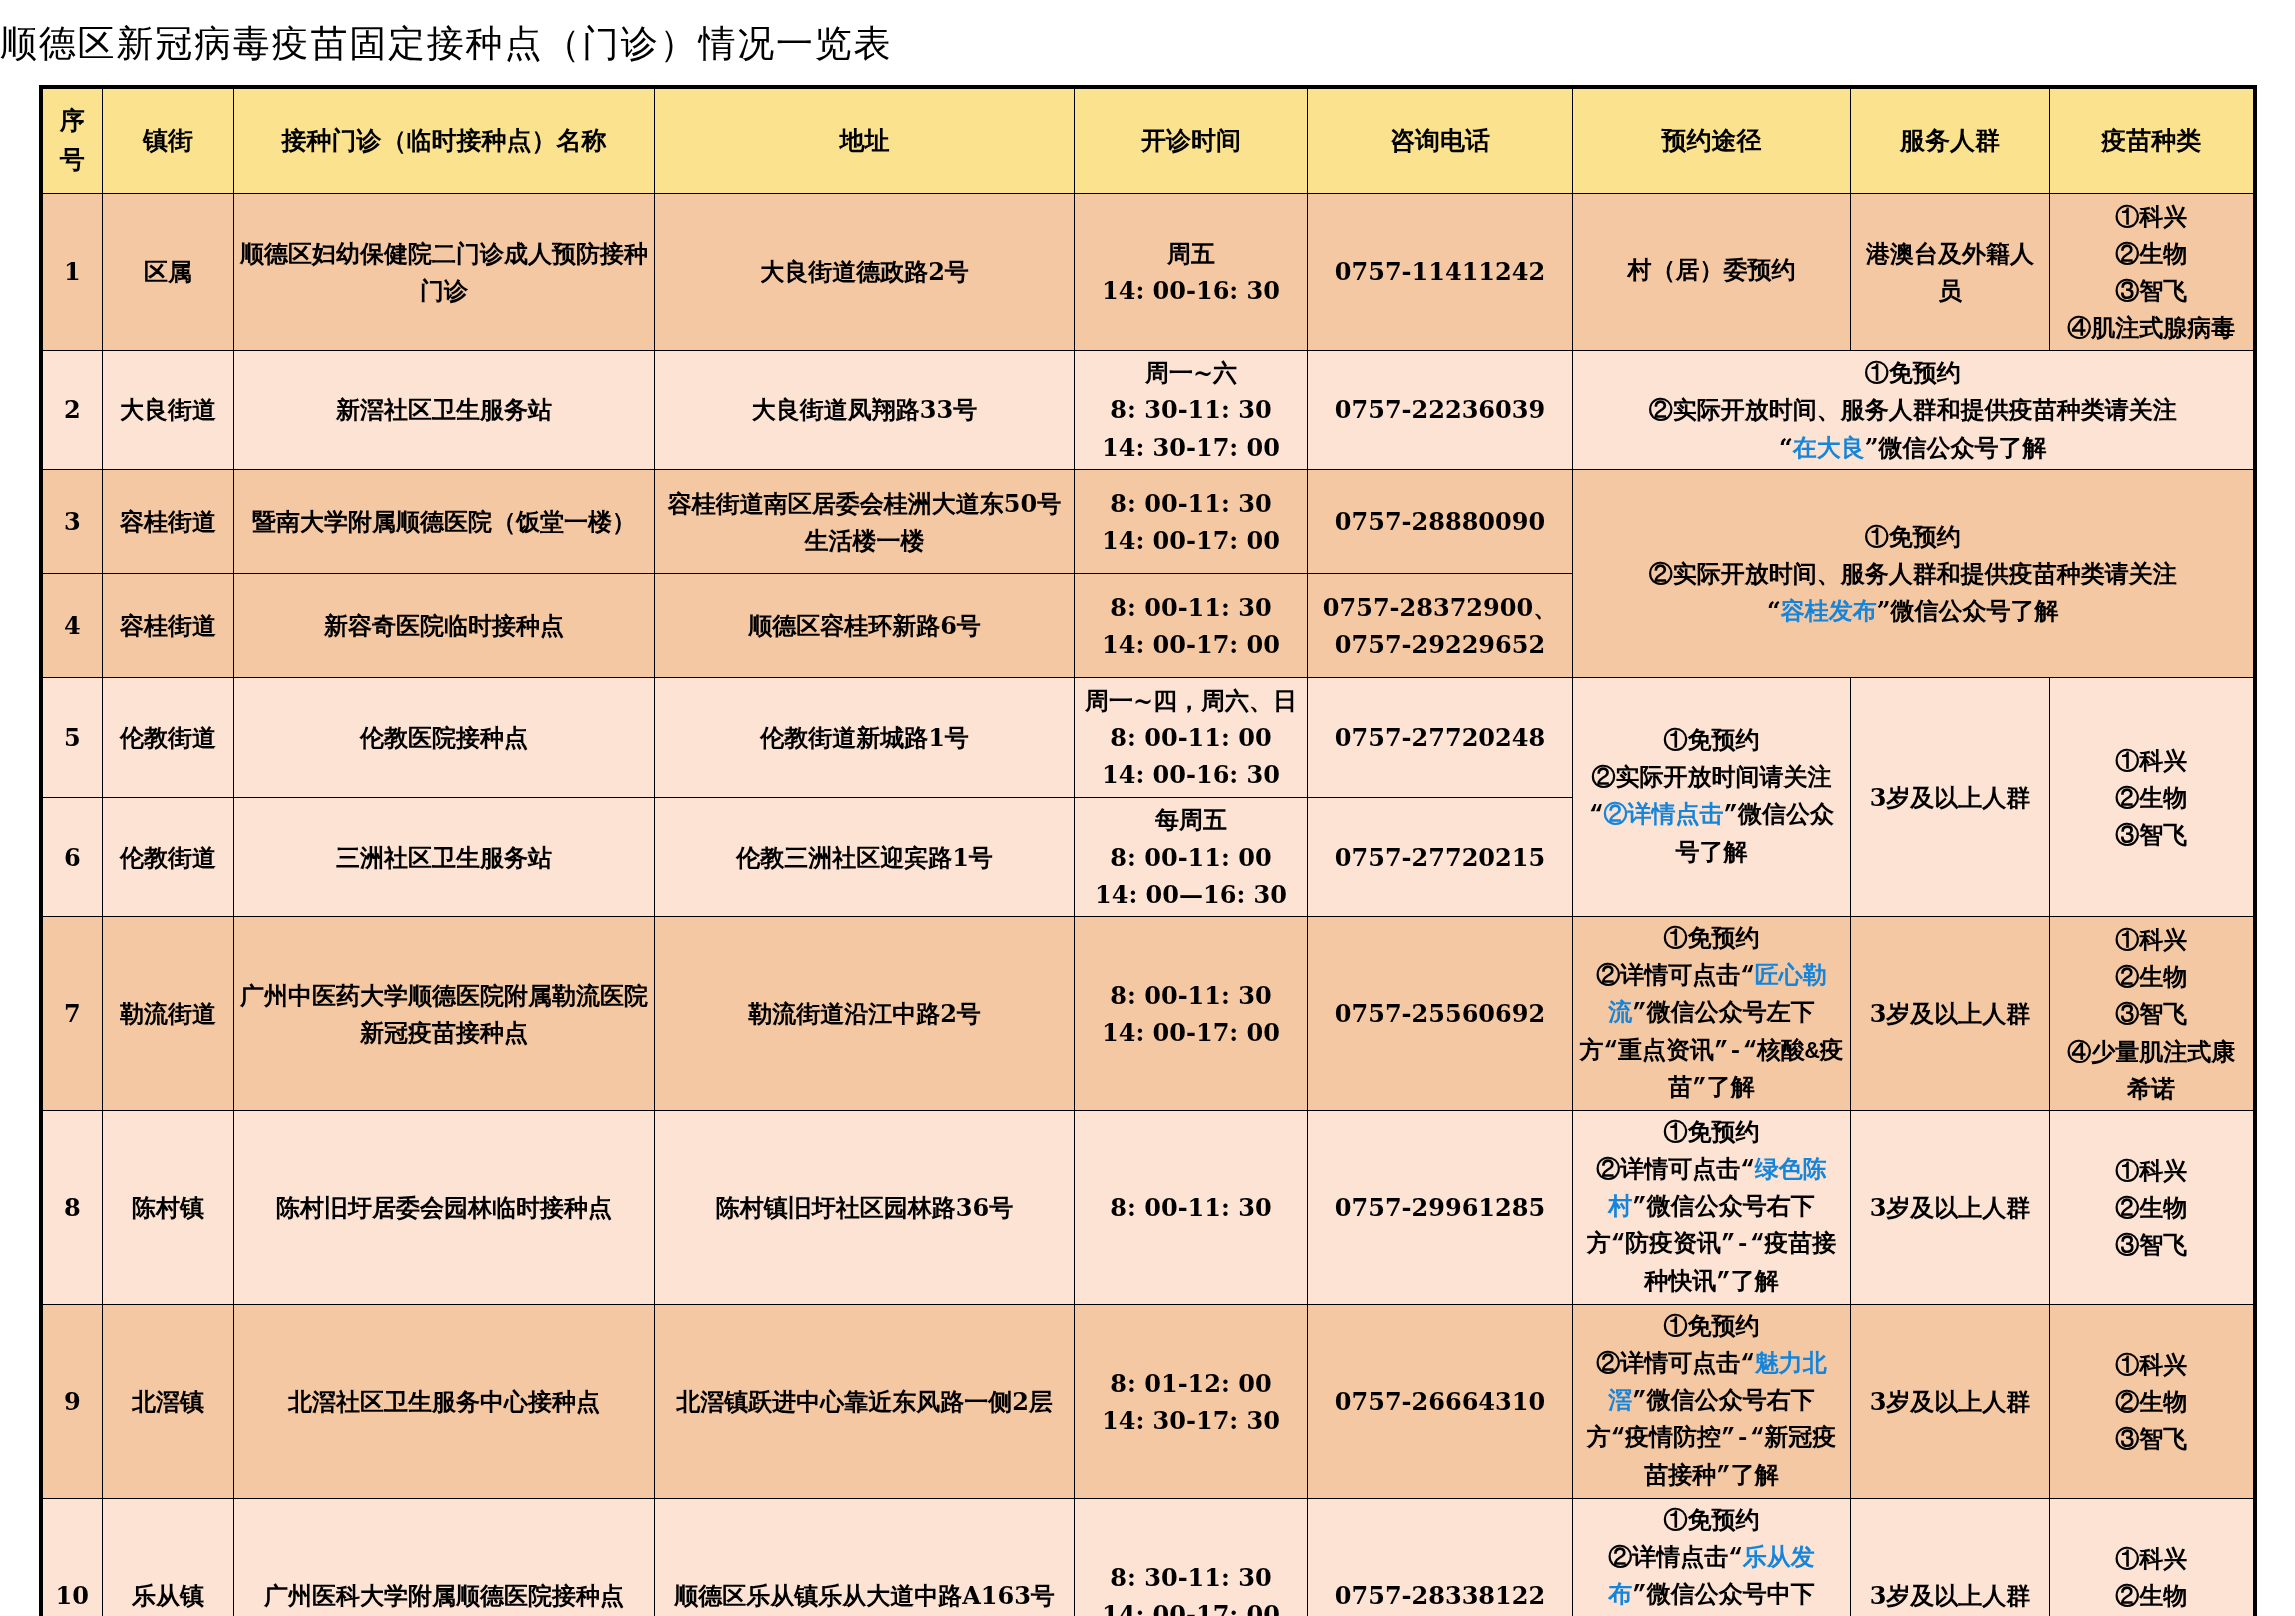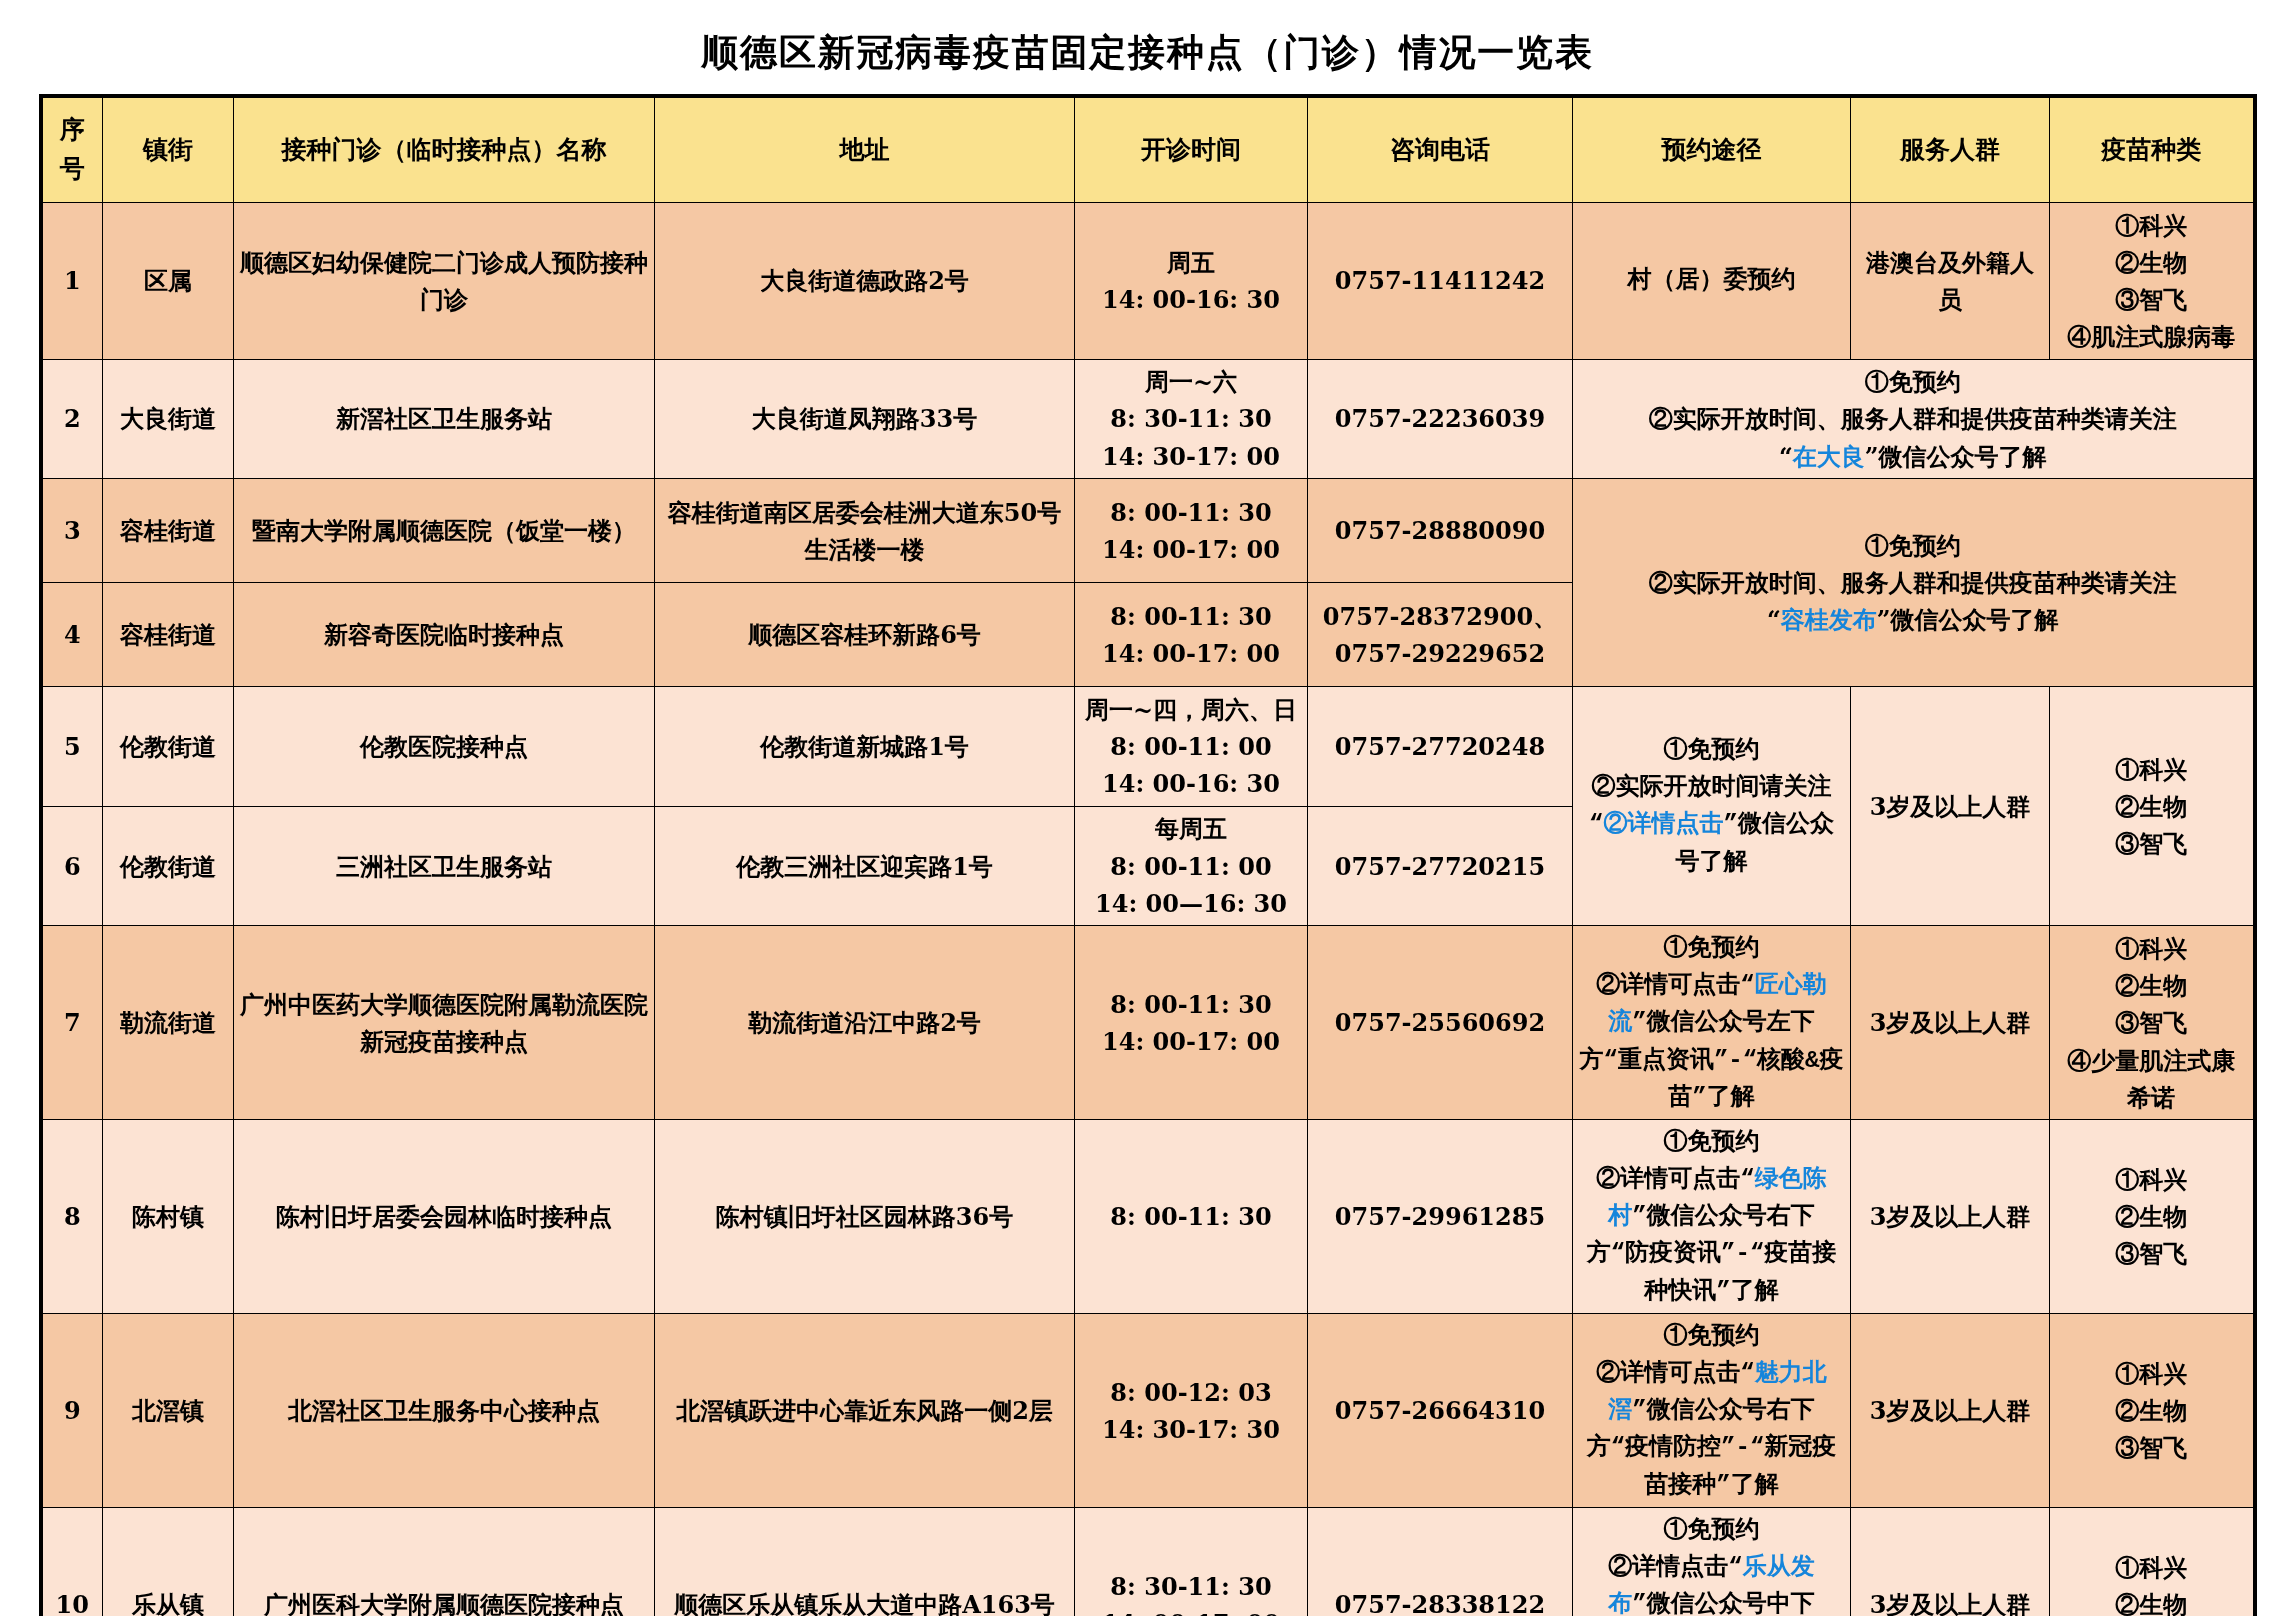--- a/index.html
+++ b/index.html
@@ -2,24 +2,24 @@
 <html style="font-size:14px"><head>
 <meta charset="utf-8">
 <style>
   html,body{margin:0;padding:0;background:#ffffff;}
   body{
     width:2295px;height:1616px;
     font-family:"DejaVu Serif","Liberation Serif",serif;
     color:#000;
   }
   .page-title{
-    text-align:center;
+    text-align:left;
     font-size:37px;
-    font-weight:bold;
-    padding-top:28px;
+    font-weight:normal;
+    padding-top:19px;
     letter-spacing:1.8px;
   }
   table.vax{
     border-collapse:collapse;
     table-layout:fixed;
     width:2213px;
     margin:16px auto 0 auto;
     border:4.4px solid #000;
   }
   table.vax th, table.vax td{
@@ -183,21 +183,21 @@
       <td>3岁及以上人群</td>
       <td class="cell-vaccines">①科兴
 ②生物
 ③智飞</td>
     </tr>
     <tr class="dark">
       <td>9</td>
       <td>北滘镇</td>
       <td>北滘社区卫生服务中心接种点</td>
       <td>北滘镇跃进中心靠近东风路一侧2层</td>
-      <td>8: 00-12: 03
+      <td>8: 01-12: 00
 14: 30-17: 30</td>
       <td>0757-26664310</td>
       <td class="cell-booking"><span>①免预约
 ②详情可点击“</span><span style="color: rgb(21, 133, 219);">魅力北滘</span><span>”微信公众号右下方“疫情防控”-“新冠疫苗接种”了解</span></td>
       <td>3岁及以上人群</td>
       <td class="cell-vaccines">①科兴
 ②生物
 ③智飞</td>
     </tr>
     <tr class="light">

